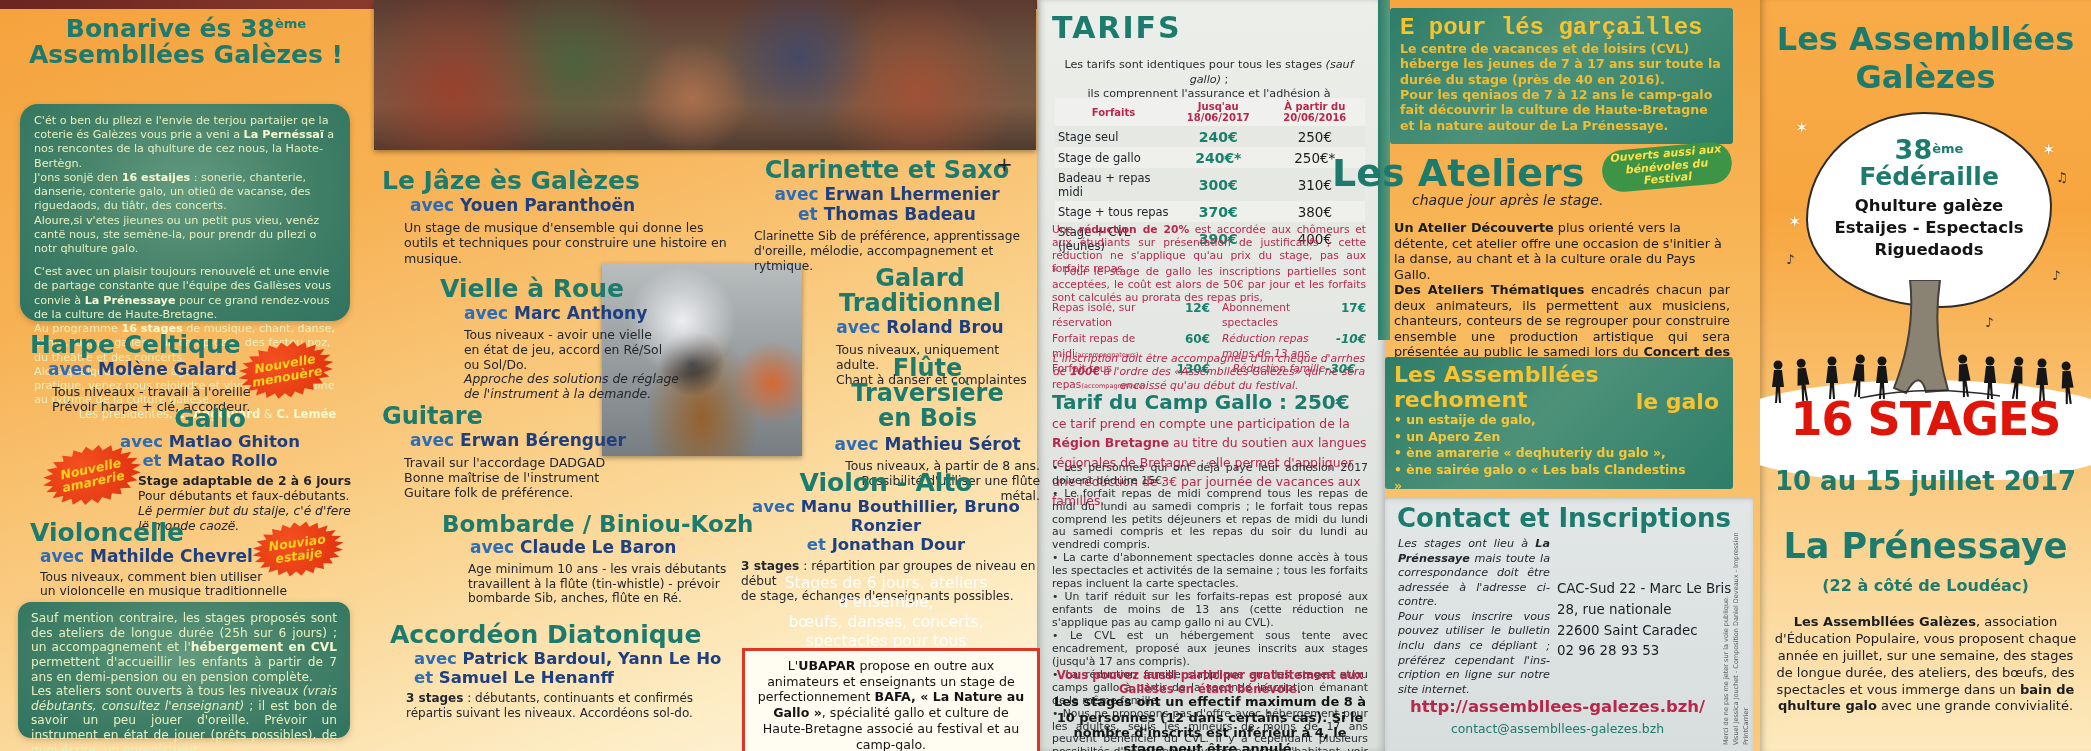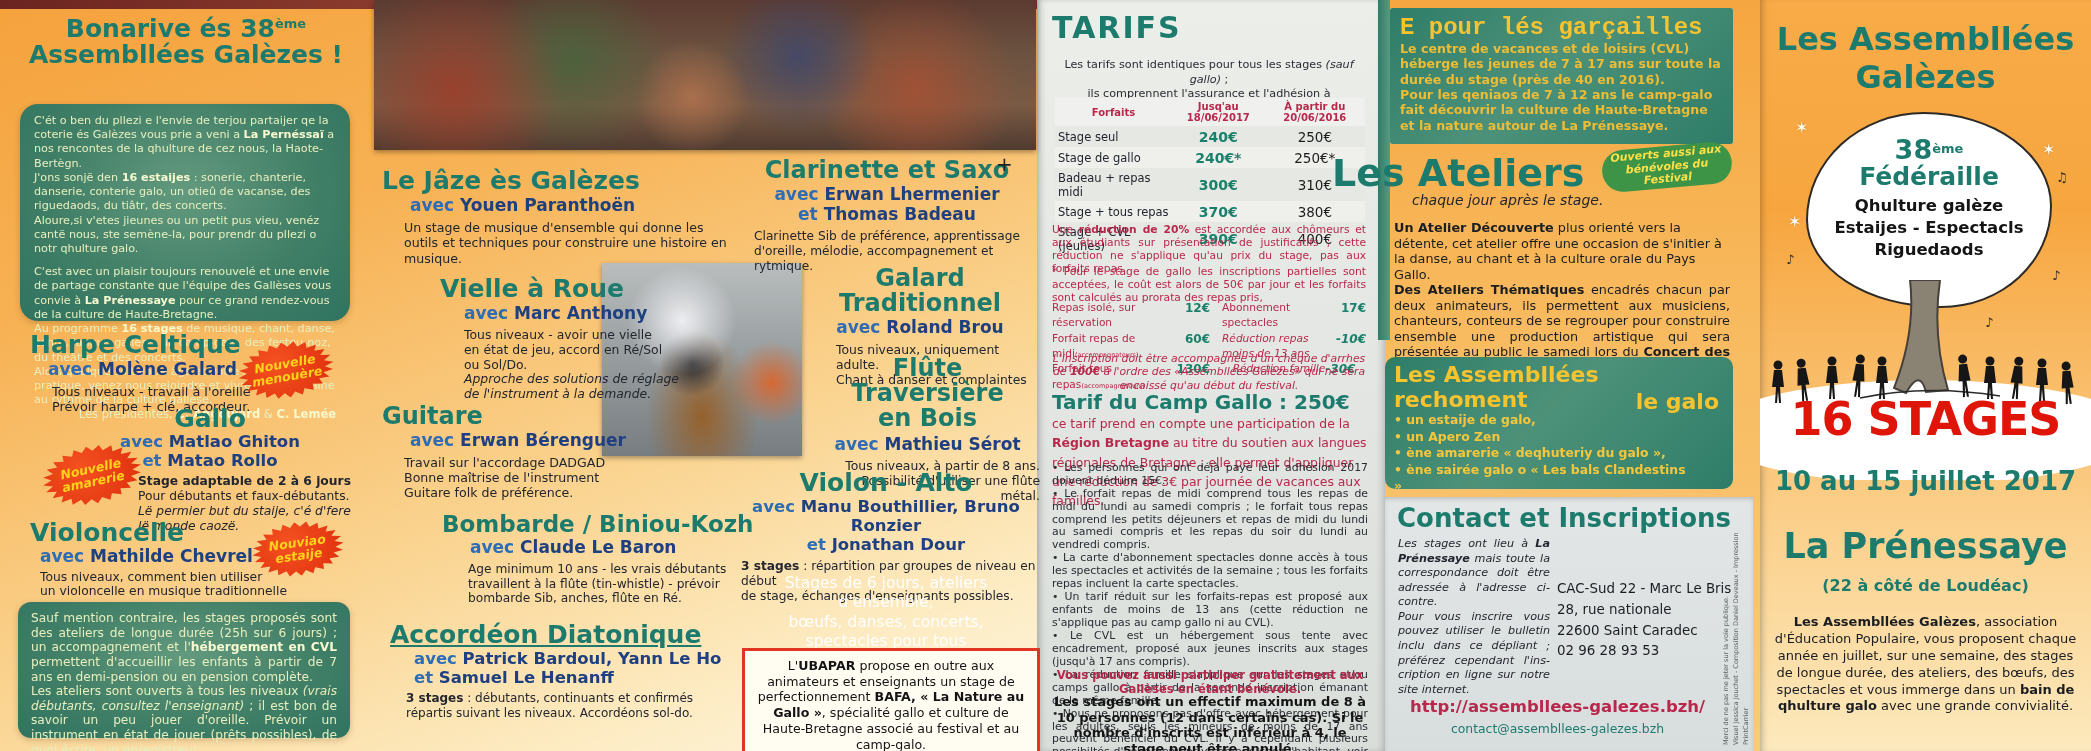--- a/index.html
+++ b/index.html
@@ -214,21 +214,21 @@
 
   <div class="abs pre" style="left:735px;top:574px;width:302px;text-align:center;font-size:15.5px;font-weight:400;color:#ffffff;line-height:1.25;">Stages de 6 jours, ateliers d'ensemble,
 bœufs, danses, concerts,
 spectacles pour tous</div>
 
   <div class="abs" style="left:742px;top:648px;width:272px;border:3px solid #e03525;background:#fffdf2;padding:7px 10px;font-size:12.6px;line-height:1.25;text-align:center;color:#141414;">
     <span><span>L'</span><span class="b">UBAPAR</span><span> propose en outre aux animateurs et enseignants un stage de perfectionnement </span><span class="b">BAFA, « La Nature au Gallo »</span><span>, spécialité gallo et culture de Haute-Bretagne associé au festival et au camp-galo.</span></span>
   </div>
 
   <div class="abs" style="left:376px;top:622px;width:360px;">
-    <div class="h-teal" style="font-size:25px;margin-left:14px;text-decoration:underline;">Accordéon Diatonique</div>
+    <div class="h-teal" style="font-size:25px;margin-left:14px;">Accordéon Diatonique</div>
     <div class="swith" style="font-size:16.5px;margin:2px 0 3px 38px;"><span>avec </span><span class="b">Patrick Bardoul, Yann Le Ho</span><span>
 et </span><span class="b">Samuel Le Henanff</span></div>
     <div class="sdesc" style="font-size:12px;margin-left:30px;"><span class="b">3 stages</span><span> : débutants, continuants et confirmés
 répartis suivant les niveaux. Accordéons sol-do.</span></div>
   </div>
 
   <div class="abs h-teal" style="left:1052px;top:12px;font-size:30px;letter-spacing:2px;">TARIFS</div>
 
   <div class="abs pre" style="left:1058px;top:58px;width:302px;text-align:center;font-size:11.2px;color:#2a2d33;line-height:1.3;"><span>Les tarifs sont identiques pour tous les stages </span><span class="i">(sauf gallo)</span><span> ;
 ils comprennent l'assurance et l'adhésion à l'association.</span></div>
@@ -347,21 +347,21 @@
   <div class="abs pre" style="left:1602px;top:146px;width:130px;height:42px;background:#3d9446;border-radius:21px;transform:rotate(-5deg);display:flex;align-items:center;justify-content:center;text-align:center;color:#ffe049;font-size:11px;font-weight:700;font-style:italic;line-height:1.15;">Ouverts aussi aux
 bénévoles du Festival</div>
 
   <div class="abs" style="left:1394px;top:220px;width:336px;font-size:12.8px;line-height:1.22;color:#1a1d22;">
     <span><span class="b">Un Atelier Découverte</span><span>  plus orienté vers la détente, cet atelier offre une occasion de s'initier à la danse, au chant et à la culture orale du Pays Gallo.</span></span>
   </div>
   <div class="abs" style="left:1394px;top:282px;width:336px;font-size:12.8px;line-height:1.22;color:#1a1d22;text-align:justify;">
     <span><span class="b">Des Ateliers Thématiques</span><span> encadrés chacun par deux animateurs, ils permettent aux musiciens, chanteurs, conteurs de se regrouper pour construire ensemble une production artistique qui sera présentée au public le samedi lors du </span><span class="b">Concert des Stagiaires</span><span>.</span></span>
   </div>
 
-  <div class="abs gbox2" style="left:1385px;top:357px;width:330px;height:122px;padding:5px 9px;border-radius:10px;">
+  <div class="abs gbox2" style="left:1385px;top:357px;width:330px;height:122px;padding:5px 9px;border-radius:3px;">
     <div class="yellow-h" style="font-size:22px;">Les Assembllées rechoment</div>
     <div class="yellow-h abs" style="right:14px;top:32px;font-size:22px;">le galo</div>
     <ul class="plain bullets" style="font-size:12.4px;font-weight:700;line-height:1.26;color:#f5c73c;width:300px;">
 
     <li>un estaije de galo,</li>
         <li>un Apero Zen</li>
         <li>ène amarerie  « deqhuteriy du galo »,</li>
         <li>ène sairée galo o « Les bals Clandestins »</li>
         <li>un camp en deûs parlements françaez-galo pour les garçâilles,</li>
         <li>un estaije BAFA pour les animous o l'UBAPAR.</li>

